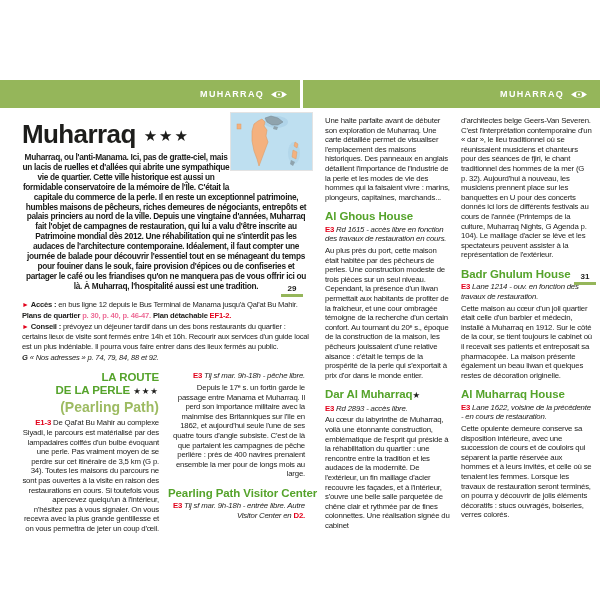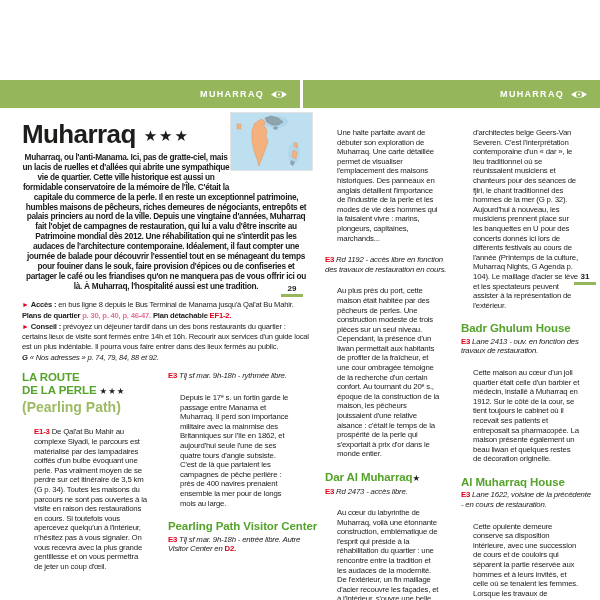--- a/index.html
+++ b/index.html
@@ -38,31 +38,31 @@
   .access{margin-top:5px;width:289px;font-size:7.6px;line-height:9.9px;letter-spacing:-0.2px;}
   .access p{margin:0 0 1px 0;}
   .b{font-weight:bold;}
   .red{color:#e2001a;font-weight:bold;font-style:normal;}
   .pink{color:#ed6d97;font-weight:bold;margin-top:28px;}
   .arrow{color:#e2001a;font-size:7px;margin-right:2px;}
   .it{font-style:italic;}
   .gref{font-style:italic;font-weight:bold;margin-right:2px;}
   
   .cols{display:flex;margin-top:9px;}
-  .cols-l .col{width:137px;}
+  .cols-l .col{width:137px;text-align:right;}
   .cols-l .col + .col{margin-left:9px;}
   .cols-r .col3{width:127px;}
   .cols-r .col4{width:131px;margin-left:9px;}
   .cols-r{margin-top:8px;}
   .heading{font-size:11.5px;font-weight:bold;color:#55a32b;
            letter-spacing:-0.1px;line-height:12.5px;margin:8px 0 2px 0;white-space:nowrap;}
   .heading:first-child{margin-top:0;}
   .heading .star{color:#1d1d1b;font-size:8.5px;letter-spacing:1px;}
   .subheading{color:#9dbb62;font-size:14px;font-weight:bold;margin:0 0 3px 0;}
-  .body{font-size:7.8px;line-height:9.6px;letter-spacing:-0.2px;margin:12px;}
+  .body{font-size:7.8px;line-height:9.6px;letter-spacing:-0.2px;margin:0;}
   .info{font-size:7.8px;line-height:9.6px;letter-spacing:-0.2px;font-style:italic;margin:0;}
   .mb{margin-bottom:2px;}
   
   .pagenum{position:absolute;width:22px;text-align:center;}
   .pagenum .num{font-size:8px;font-weight:bold;display:block;line-height:9px;}
   .pagenum .rule{display:block;width:22px;height:3px;background:#95b65a;margin-top:1px;}
   .pn-29{left:281px;top:284px;}
   .pn-31{left:574px;top:272px;}
 </style>
 </head>
@@ -103,58 +103,59 @@
 <div class="page page-left">
   <div class="page-inner-l">
     <div class="title-row">
       <span class="title">Muharraq</span>
       <span class="title-stars">★★★</span>
     </div>
 
     <p class="intro"><span class="map-spacer"></span><span>Muharraq, ou l'anti-Manama. Ici, pas de gratte-ciel, mais un lacis de ruelles et d'allées qui abrite une sympathique vie de quartier. Cette ville historique est aussi un formidable conservatoire de la mémoire de l'Île. C'était la capitale du commerce de la perle. Il en reste un exceptionnel patrimoine, humbles maisons de pêcheurs, riches demeures de négociants, entrepôts et palais princiers au nord de la ville. Depuis une vingtaine d'années, Muharraq fait l'objet de campagnes de restauration, qui lui a valu d'être inscrite au Patrimoine mondial dès 2012. Une réhabilitation qui ne s'interdit pas les audaces de l'architecture contemporaine. Idéalement, il faut compter une journée de balade pour découvrir l'essentiel tout en se ménageant du temps pour fouiner dans le souk, faire provision d'épices ou de confiseries et partager le café ou les friandises qu'on ne manquera pas de vous offrir ici ou là. À Muharraq, l'hospitalité aussi est une tradition.</span></p>
 
     <div class="access">
-      <p><span class="arrow">►</span><span class="b">Accès :</span><span> en bus ligne 8 depuis le Bus Terminal de Manama jusqu'à Qal'at Bu Mahir.</span></p>
+      <p><span class="arrow">►</span><span class="b">Accès :</span><span> en bus ligne 12 depuis le Bus Terminal de Manama jusqu'à Qal'at Bu Mahir.</span></p>
       <p><span class="b">Plans de quartier</span><span class="pink"> p. 30, p. 40, p. 46-47.</span><span class="b"> Plan détachable </span><span class="red">EF1-2.</span></p>
       <p><span class="arrow">►</span><span class="b">Conseil :</span><span> prévoyez un déjeuner tardif dans un des bons restaurants du quartier : certains lieux de visite sont fermés entre 14h et 16h. Recourir aux services d'un guide local est un plus indéniable. Il pourra vous faire entrer dans des lieux fermés au public.</span></p>
       <p class="it"><span class="gref">G</span><span>« Nos adresses » p. 74, 79, 84, 88 et 92.</span></p>
     </div>
 
     <div class="cols cols-l">
       <div class="col">
         <div class="heading"><span>LA ROUTE</span><br>
           <span>DE LA PERLE </span><span class="star">★★★</span></div>
         <div class="subheading">(Pearling Path)</div>
         <p class="body"><span class="red">E1-3</span><span> De Qal'at Bu Mahir au complexe Siyadi, le parcours est matérialisé par des lampadaires coiffés d'un bulbe évoquant une perle. Pas vraiment moyen de se perdre sur cet itinéraire de 3,5 km (G p. 34). Toutes les maisons du parcours ne sont pas ouvertes à la visite en raison des restaurations en cours. Si toutefois vous apercevez quelqu'un à l'intérieur, n'hésitez pas à vous signaler. On vous recevra avec la plus grande gentillesse et on vous permettra de jeter un coup d'œil.</span></p>
       </div>
       <div class="col">
-        <p class="info mb"><span class="red">E3</span><span> Tlj sf mar. 9h-18h - rythmée libre.</span></p>
+        <p class="info mb"><span class="red">E3</span><span> Tlj sf mar. 9h-18h - pêche libre.</span></p>
         <p class="body">Depuis le 17ᵉ s. un fortin garde le passage entre Manama et Muharraq. Il perd son importance militaire avec la mainmise des Britanniques sur l'île en 1862, et aujourd'hui seule l'une de ses quatre tours d'angle subsiste. C'est de là que partaient les campagnes de pêche perlière : près de 400 navires prenaient ensemble la mer pour de longs mois au large.</p>
         <div class="heading">Pearling Path Visitor Center</div>
         <p class="info"><span class="red">E3</span><span> Tlj sf mar. 9h-18h - entrée libre. Autre Visitor Center en </span><span class="red">D2.</span></p>
       </div>
     </div>
   </div>
 </div>
 
 <div class="page page-right">
   <div class="page-inner-r">
     <div class="cols cols-r">
       <div class="col3">
         <p class="body">Une halte parfaite avant de débuter son exploration de Muharraq. Une carte détaillée permet de visualiser l'emplacement des maisons historiques. Des panneaux en anglais détaillent l'importance de l'industrie de la perle et les modes de vie des hommes qui la faisaient vivre : marins, plongeurs, capitaines, marchands...</p>
-        <p class="info mb"><span class="red">E3</span><span> Rd 1192 - accès libre en fonction des travaux de restauration en cours.</span></p>
+        <div class="heading">Al Ghous House</div>
+        <p class="info mb"><span class="red">E3</span><span> Rd 1615 - accès libre en fonction des travaux de restauration en cours.</span></p>
         <p class="body">Au plus près du port, cette maison était habitée par des pêcheurs de perles. Une construction modeste de trois pièces sur un seul niveau. Cependant, la présence d'un liwan permettait aux habitants de profiter de la fraîcheur, et une cour ombragée témoigne de la recherche d'un certain confort. Au tournant du 20ᵉ s., époque de la construction de la maison, les pêcheurs jouissaient d'une relative aisance : c'était le temps de la prospérité de la perle qui s'exportait à prix d'or dans le monde entier.</p>
         <div class="heading"><span>Dar Al Muharraq</span><span class="star">★</span></div>
-        <p class="info mb"><span class="red">E3</span><span> Rd 2473 - accès libre.</span></p>
+        <p class="info mb"><span class="red">E3</span><span> Rd 2893 - accès libre.</span></p>
         <p class="body">Au cœur du labyrinthe de Muharraq, voilà une étonnante construction, emblématique de l'esprit qui préside à la réhabilitation du quartier : une rencontre entre la tradition et les audaces de la modernité. De l'extérieur, un fin maillage d'acier recouvre les façades, et à l'intérieur, s'ouvre une belle salle parquetée de chêne clair et rythmée par de fines colonnettes. Une réalisation signée du cabinet</p>
       </div>
       <div class="col4">
         <p class="body">d'architectes belge Geers-Van Severen. C'est l'interprétation contemporaine d'un « dar », le lieu traditionnel où se réunissaient musiciens et chanteurs pour des séances de fjiri, le chant traditionnel des hommes de la mer (G p. 32). Aujourd'hui à nouveau, les musiciens prennent place sur les banquettes en U pour des concerts donnés ici lors de différents festivals au cours de l'année (Printemps de la culture, Muharraq Nights, G Agenda p. 104). Le maillage d'acier se lève et les spectateurs peuvent assister à la représentation de l'extérieur.</p>
         <div class="heading">Badr Ghulum House</div>
-        <p class="info mb"><span class="red">E3</span><span> Lane 2413 - ouv. en fonction des travaux de restauration.</span></p>
+        <p class="info mb"><span class="red">E3</span><span> Lane 1214 - ouv. en fonction des travaux de restauration.</span></p>
         <p class="body">Cette maison au cœur d'un joli quartier était celle d'un barbier et médecin, installé à Muharraq en 1912. Sur le côté de la cour, se tient toujours le cabinet où il recevait ses patients et entreposait sa pharmacopée. La maison présente également un beau liwan et quelques restes de décoration originelle.</p>
         <div class="heading">Al Muharraq House</div>
         <p class="info mb"><span class="red">E3</span><span> Lane 1622, voisine de la précédente - en cours de restauration.</span></p>
         <p class="body">Cette opulente demeure conserve sa disposition intérieure, avec une succession de cours et de couloirs qui séparent la partie réservée aux hommes et à leurs invités, et celle où se tenaient les femmes. Lorsque les travaux de restauration seront terminés, on pourra y découvrir de jolis éléments décoratifs : stucs ouvragés, boiseries, verres colorés.</p>
       </div>
     </div>
   </div>
 </div>
 
 <div class="pagenum pn-29">

